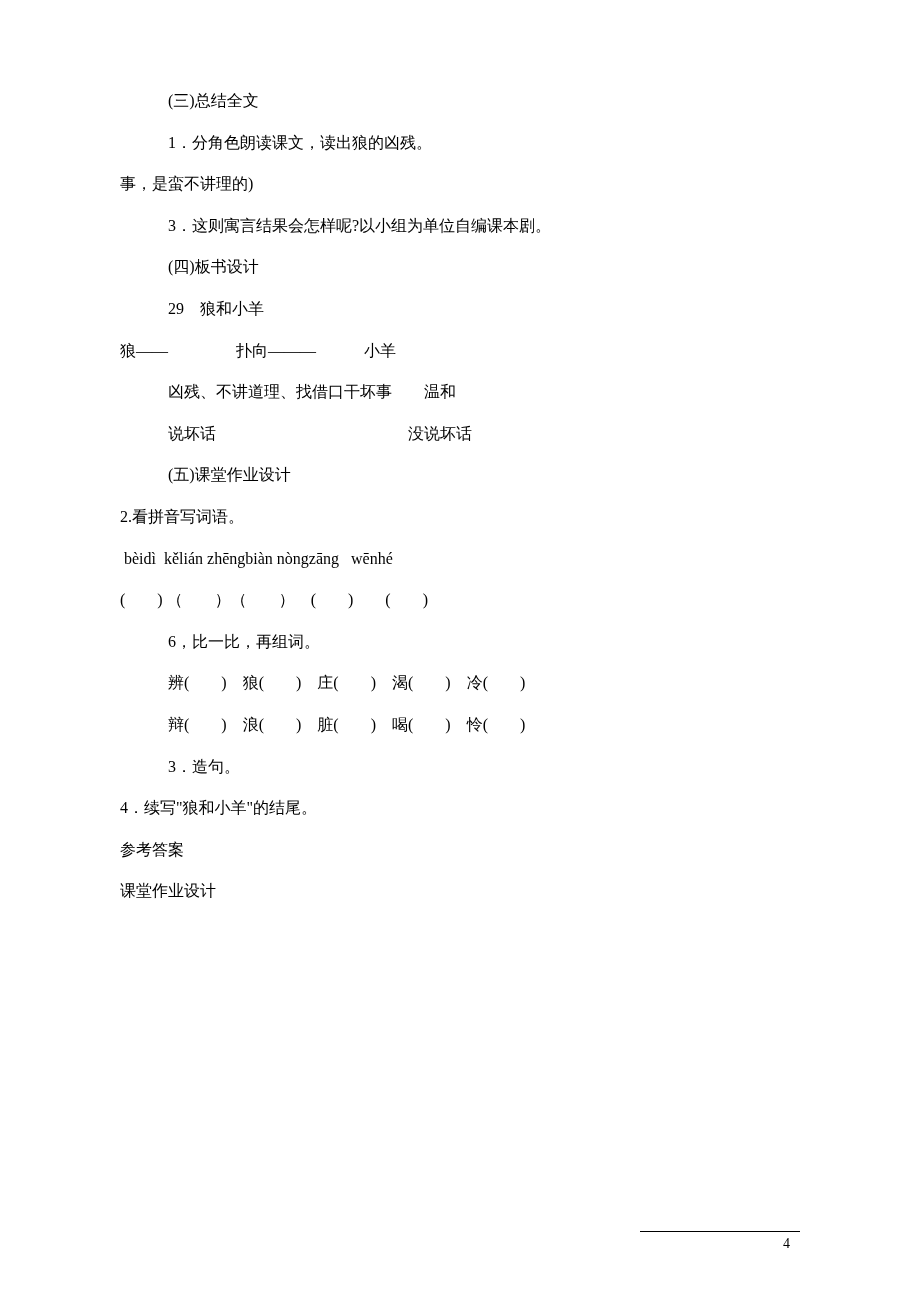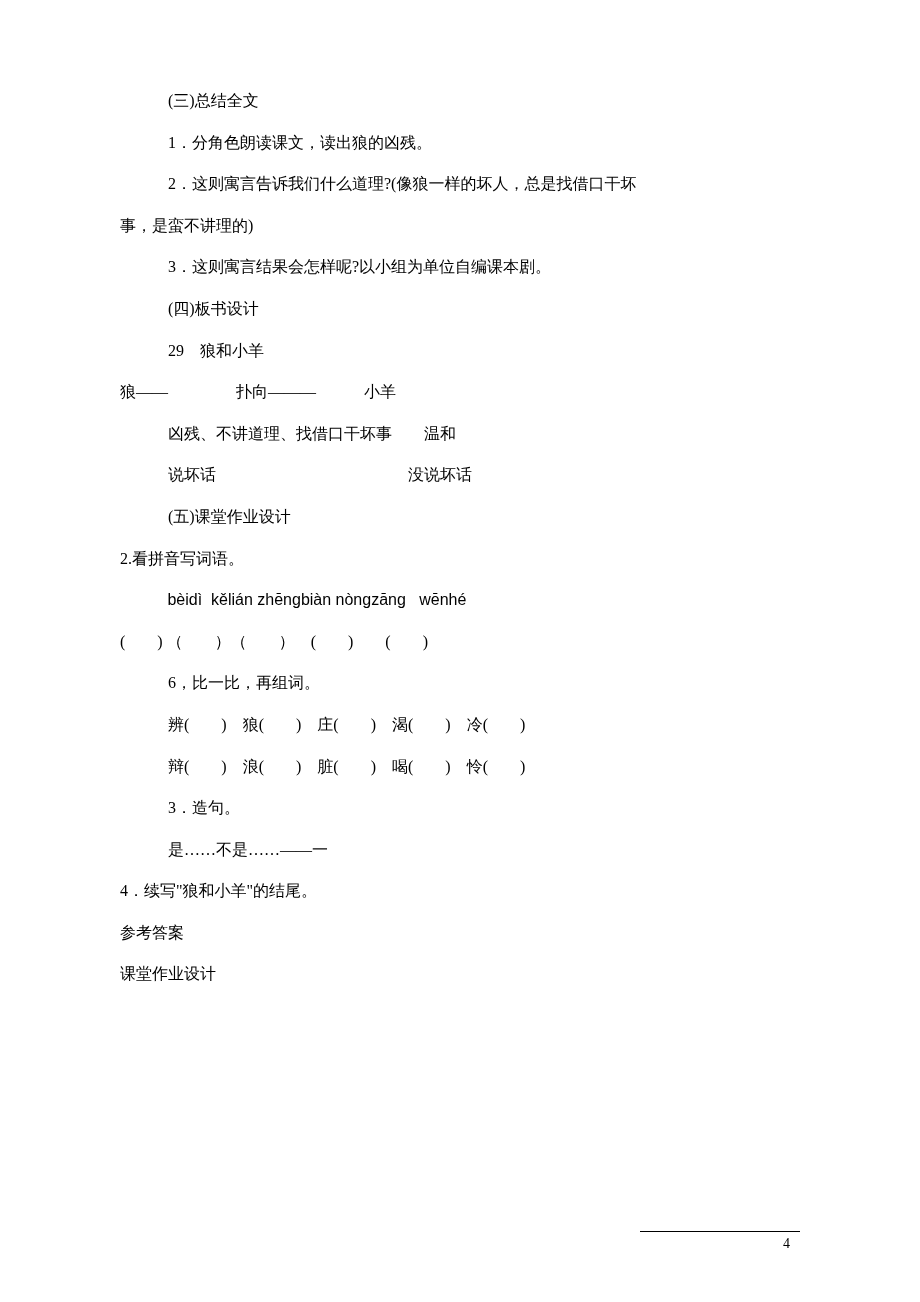--- a/index.html
+++ b/index.html
@@ -16,21 +16,21 @@
     color: #000;
     font-size: 16px;
     line-height: 2.6;
   }
   .para {
     margin: 0;
     white-space: pre;
   }
   .indent1 { padding-left: 48px; }
   .noindent { padding-left: 0; }
-  .pinyin { font-family: Liberation Sans, sans-serif; margin-left: 43px; }
+  .pinyin { font-family: Liberation Serif, serif; }
   .page-num {
     position: absolute;
     right: 130px;
     bottom: 50px;
     font-size: 14px;
     color: #000;
     font-family: "Times New Roman", serif;
   }
   .foot-line {
     position: absolute;
@@ -39,36 +39,34 @@
     width: 160px;
     border-top: 1px solid #000;
   }
 </style>
 </head>
 <body>
 
 <div class="page">
   <p class="para indent1">(三)总结全文</p>
   <p class="para indent1">1．分角色朗读课文，读出狼的凶残。</p>
-  <p class="para indent1">2．这则寓言告诉我们什么道理?(像狼一样的坏人，总是找借口干坏</p>
   <p class="para noindent">事，是蛮不讲理的)</p>
   <p class="para indent1">3．这则寓言结果会怎样呢?以小组为单位自编课本剧。</p>
   <p class="para indent1">(四)板书设计</p>
   <p class="para indent1">29　狼和小羊</p>
   <p class="para noindent">狼——　　　　 扑向———　　　小羊</p>
   <p class="para indent1">凶残、不讲道理、找借口干坏事　　温和</p>
   <p class="para indent1">说坏话　　　　　　　　　　　　没说坏话</p>
   <p class="para indent1">(五)课堂作业设计</p>
   <p class="para noindent">2.看拼音写词语。</p>
   <p class="para noindent pinyin"> bèidì  kělián zhēngbiàn nòngzāng   wēnhé</p>
   <p class="para noindent">(　　) （　　）（　　）　(　　)　　(　　)</p>
   <p class="para indent1">6，比一比，再组词。</p>
   <p class="para indent1">辨(　　)　狼(　　)　庄(　　)　渴(　　)　冷(　　)</p>
   <p class="para indent1">辩(　　)　浪(　　)　脏(　　)　喝(　　)　怜(　　)</p>
   <p class="para indent1">3．造句。</p>
-  <p class="para indent1">是……不是……——一</p>
   <p class="para noindent">4．续写"狼和小羊"的结尾。</p>
   <p class="para noindent">参考答案</p>
   <p class="para noindent">课堂作业设计</p>
 </div>
 
 <div class="foot-line"></div>
 <div class="page-num">4</div>
 
 </body></html>

